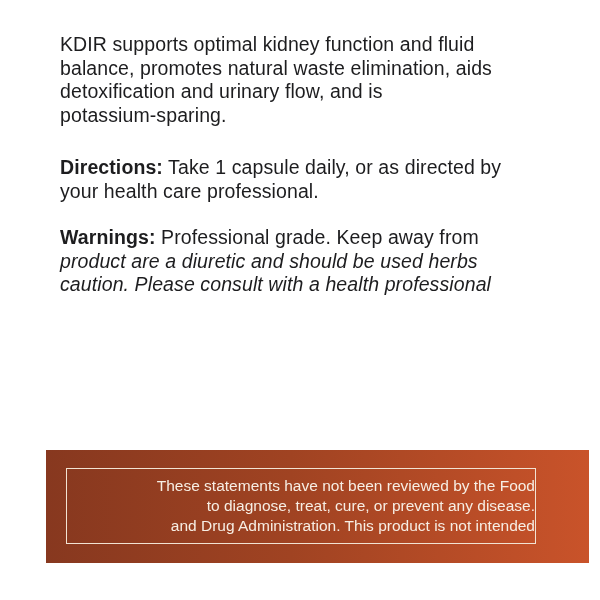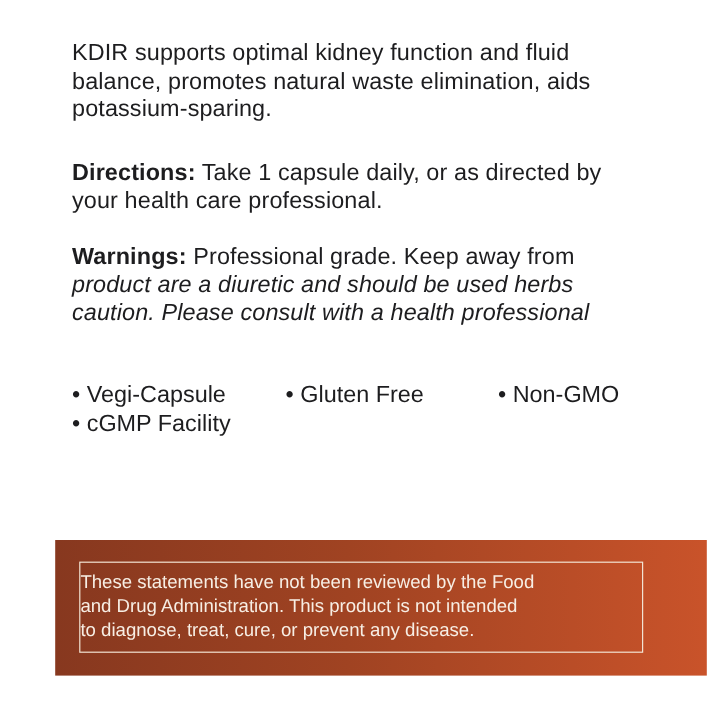--- a/index.html
+++ b/index.html
@@ -57,64 +57,57 @@
   .disclaimer-inner {
     position: absolute;
     top: 18px;
     left: 20px;
     right: 53px;
     bottom: 19px;
     border: 1.5px solid #f2e3d3;
     display: flex;
     flex-direction: column;
     justify-content: center;
-    align-items: flex-start;
+    align-items: flex-end;
     color: #f7eee4;
   }
   .disclaimer-line {
     font-size: 15.5px;
     line-height: 20px;
     white-space: nowrap;
     text-align: center;
   }
 </style>
 </head>
 <body>
 
 <div class="label">
   <div class="content">
 
     <div class="para para-description">
       <div class="line">KDIR supports optimal kidney function and fluid</div>
       <div class="line">balance, promotes natural waste elimination, aids</div>
+      <div class="line">detoxification and urinary flow, and is</div>
       <div class="line">potassium-sparing.</div>
     </div>
 
     <div class="para para-directions">
       <div class="line"><span class="bold">Directions:</span><span> Take 1 capsule daily, or as directed by</span></div>
       <div class="line">your health care professional.</div>
     </div>
 
     <div class="para para-warnings">
       <div class="line"><span class="bold">Warnings:</span><span> Professional grade. Keep away from</span></div>
       <div class="line italic">product are a diuretic and should be used herbs</div>
       <div class="line italic">caution. Please consult with a health professional</div>
     </div>
 
-    <div class="features">
-      <div class="feature-row">
-        <span class="feature col1">• Vegi-Capsule</span><span class="feature col2">• Gluten Free</span><span class="feature">• Non-GMO</span>
-      </div>
-      <div class="feature-row">
-        <span class="feature">• cGMP Facility</span>
-      </div>
-    </div>
 
   </div>
 
   <div class="disclaimer">
     <div class="disclaimer-inner">
       <div class="disclaimer-line">These statements have not been reviewed by the Food</div>
+      <div class="disclaimer-line">to diagnose, treat, cure, or prevent any disease.</div>
       <div class="disclaimer-line">and Drug Administration. This product is not intended</div>
-      <div class="disclaimer-line">to diagnose, treat, cure, or prevent any disease.</div>
     </div>
   </div>
 </div>
 
 </body></html>

